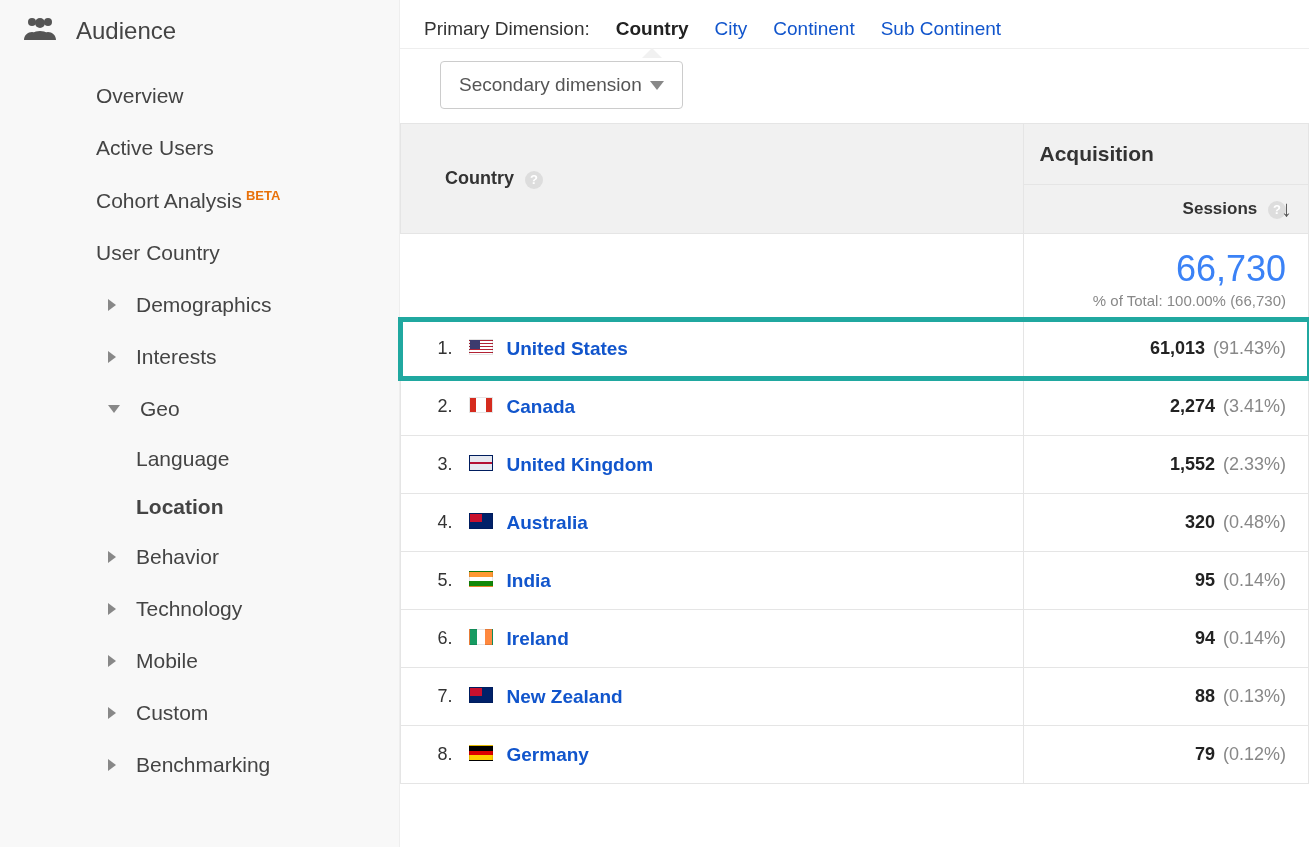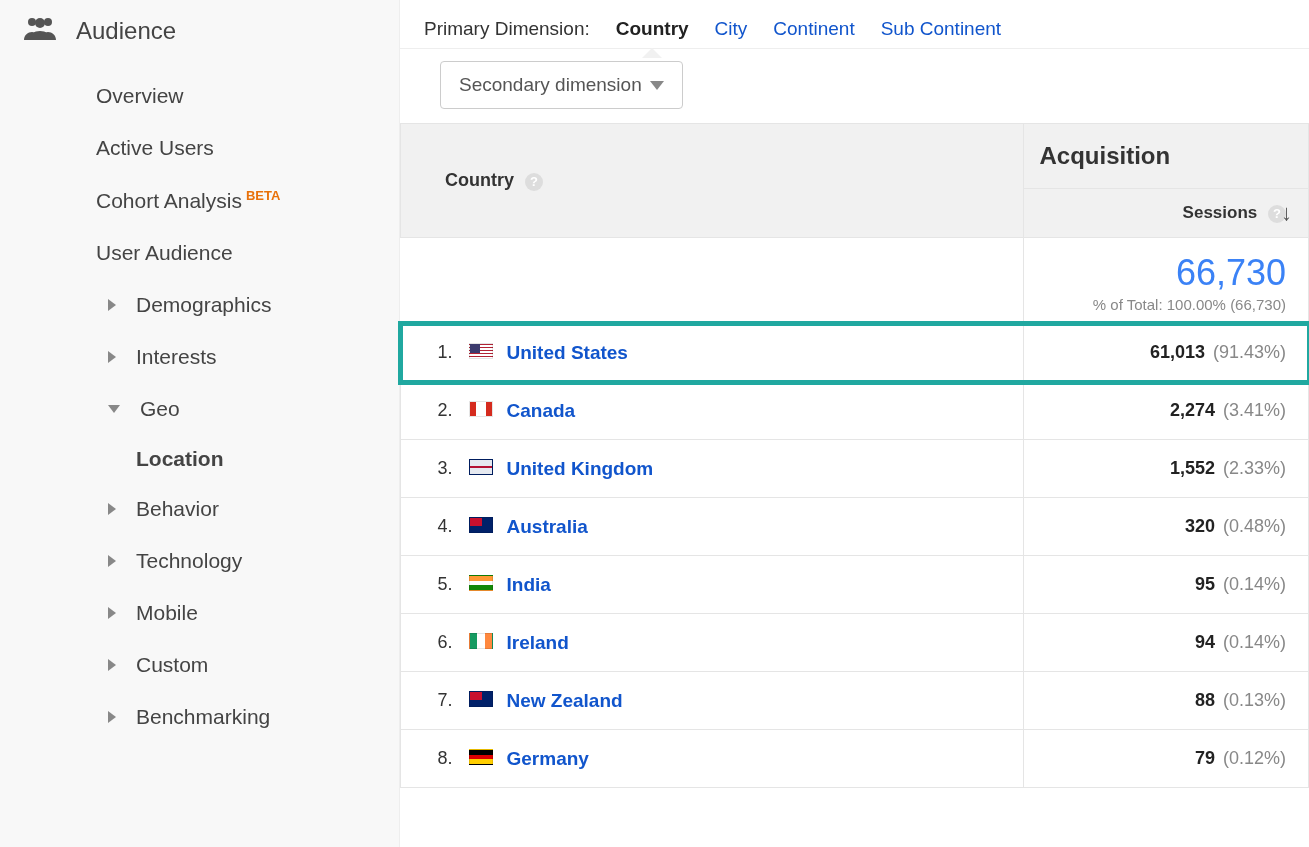--- a/index.html
+++ b/index.html
@@ -145,21 +145,21 @@
     border-radius: 50%;
     background: #ddd;
     color: #fff;
     font-size: 13px;
     margin-left: 6px;
   }
   .th-acq {
     background: #f1f1f1;
     text-align: left;
     padding: 18px 16px;
-    font-size: 24px;
+    font-size: 21px;
     font-weight: bold;
     border-bottom: 1px solid #e5e5e5;
     margin-top: 30px;
   }
   .th-sessions {
     background: #f1f1f1;
     padding: 14px 22px 14px 16px;
     font-size: 17px;
     color: #333;
     text-align: right;
@@ -252,34 +252,35 @@
           <circle cx="16" cy="7" r="5"></circle>
           <path d="M0 24c0-5 4-8 8-8s8 3 8 8zm16 0c0-5 4-8 8-8s8 3 8 8zm-10 0c0-6 4-9 10-9s10 3 10 9z"></path>
         </svg>
     </span>
     <span>Audience</span>
   </div>
 
   <div class="nav-item">Overview</div>
   <div class="nav-item">Active Users</div>
   <div class="nav-item beta" data-beta="BETA">Cohort Analysis</div>
-  <div class="nav-item">User Audience</div>
+  <div class="nav-item">User Country</div>
 
   <div class="nav-group">
     <span class="caret right"></span>
     <span>Demographics</span>
   </div>
   <div class="nav-group">
     <span class="caret right"></span>
     <span>Interests</span>
   </div>
   <div class="nav-group">
     <span class="caret down"></span>
     <span>Geo</span>
   </div>
+  <div class="sub-item">Language</div>
   <div class="sub-item active">Location</div>
 
   <div class="nav-group">
     <span class="caret right"></span>
     <span>Behavior</span>
   </div>
   <div class="nav-group">
     <span class="caret right"></span>
     <span>Technology</span>
   </div>

